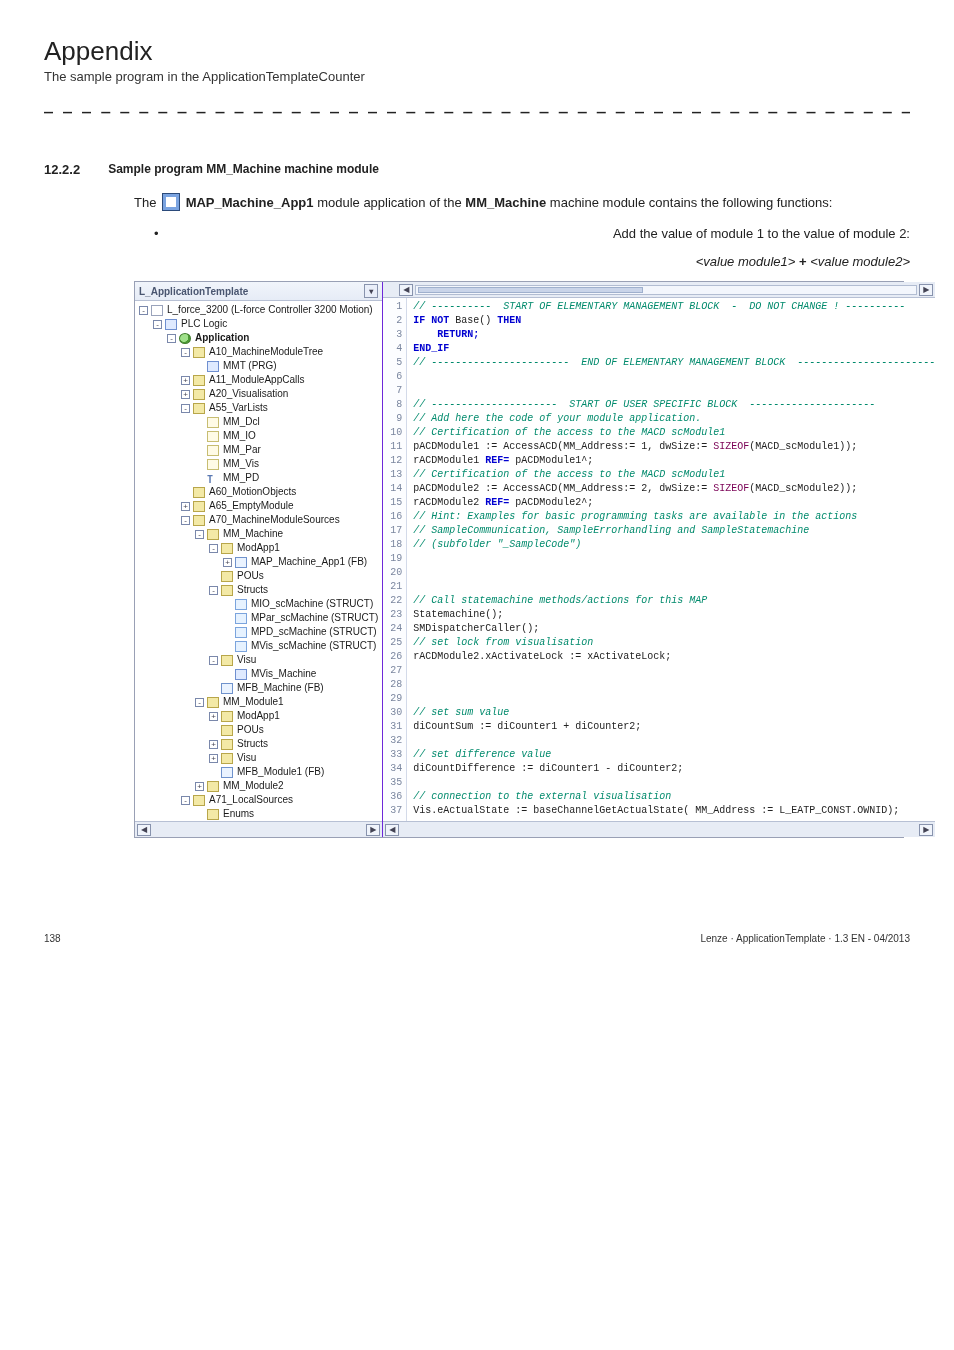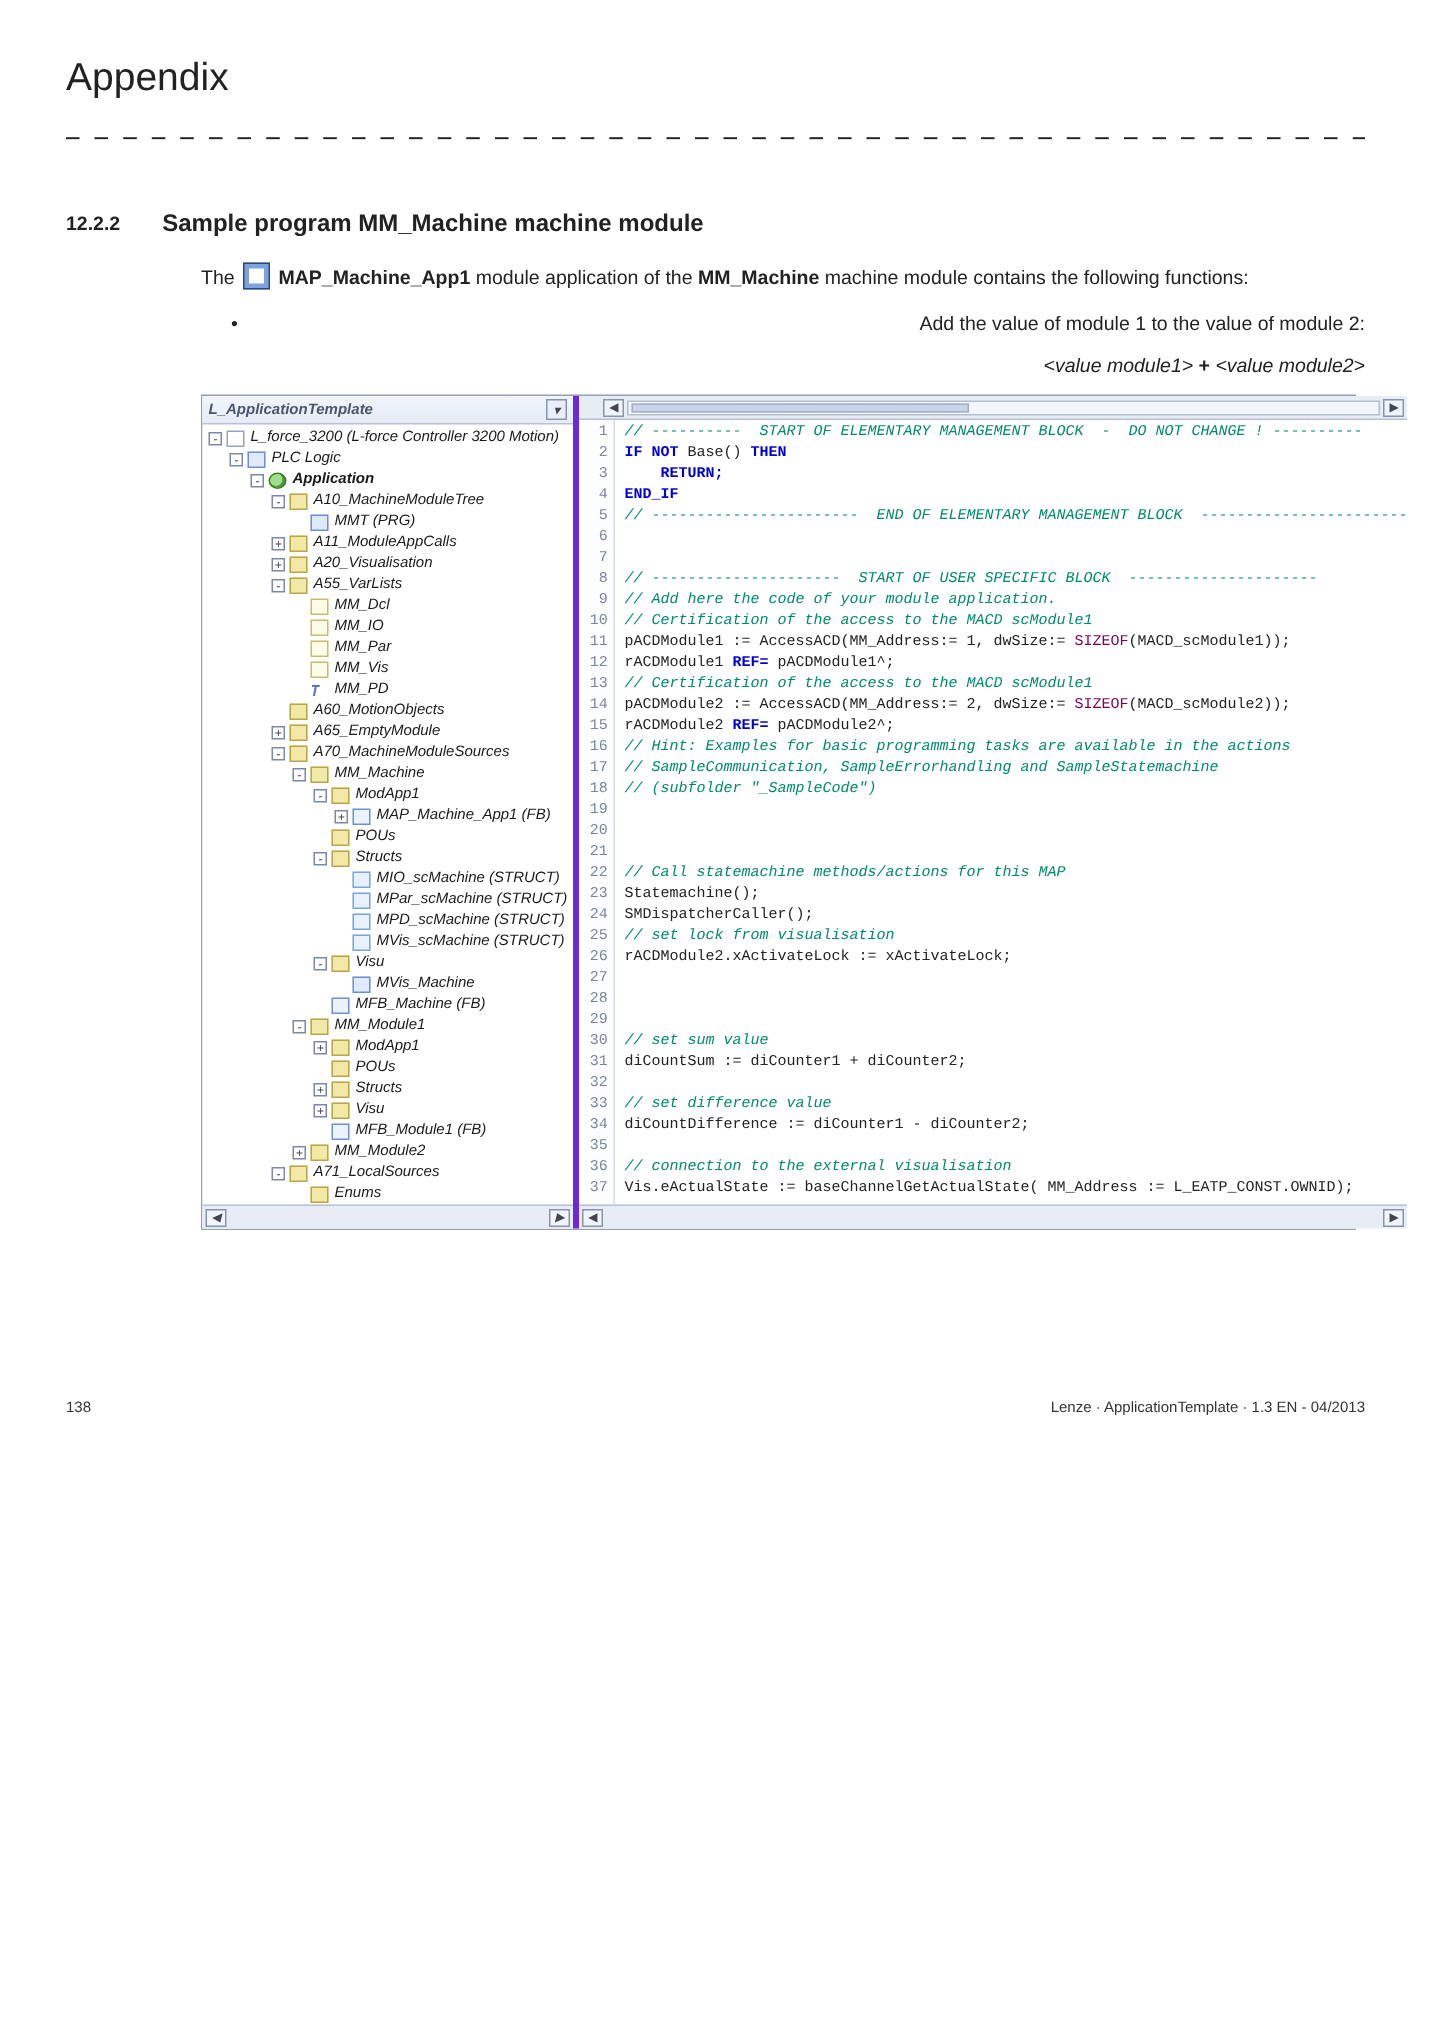--- a/index.html
+++ b/index.html
@@ -4,32 +4,32 @@
 <style>
   * { box-sizing: border-box; margin: 0; padding: 0; }
   html, body { width: 954px; background: #ffffff; font-family: "Segoe UI", "Myriad Pro", Arial, sans-serif; color: #222; }
   .page { width: 954px; height: 972px; padding: 36px 44px 0 44px; position: relative; }
   .appendix-title { font-size: 26px; font-weight: 400; color: #222; margin-bottom: 2px; }
   .appendix-sub { font-size: 13px; color: #333; margin-bottom: 12px; }
   .heavy-rule { letter-spacing: 0.5px; font-size: 15px; margin: 8px 0 48px 0; overflow: hidden; white-space: nowrap; }
   .heavy-rule span { font-weight: bold; font-family: monospace; }
   .sect-head { display: flex; gap: 28px; align-items: flex-start; margin-bottom: 16px; }
   .sect-num { font-size: 13px; font-weight: 700; }
-  .sect-title { font-size: 16px; font-weight: 700; }
+  .sect-title { font-size: 12px; font-weight: 700; }
   .body-text { font-size: 13px; line-height: 1.4; margin-bottom: 14px; padding-left: 90px; }
   .inline-icon { display: inline-block; vertical-align: -4px; width: 18px; height: 18px; background: #7aa3e0; border: 1px solid #2b4a7a; position: relative; margin: 0 2px; }
   .inline-icon::after { content: ""; position: absolute; left: 3px; top: 3px; width: 10px; height: 10px; background: #fff; }
   ul.bullets { list-style: none; padding-left: 110px; font-size: 13px; margin-bottom: 6px; }
   ul.bullets > li { margin-bottom: 12px; position: relative; padding-left: 12px; text-align: right; }
   ul.bullets > li::before { content: "•"; position: absolute; left: 0; top: 0; }
   .bullet-sub { display: block; font-style: italic; margin-top: 13px; }
 
   
   .ide { margin: 8px 0 0 90px; width: 770px; border: 1px solid #99a0b5; background: #eef2f8; font-family: Tahoma, Verdana, sans-serif; font-size: 10px; display: flex; }
-  .ide-tree { width: 260px; border-right: 4px solid #6d28d9; background: #fff; position: relative; font-style: italic; }
+  .ide-tree { width: 260px; border-right: 1px solid #6d28d9; background: #fff; position: relative; }
   .tree-header { background: linear-gradient(#f1f5fb, #e6ecf6); border-bottom: 1px solid #b7c0d4; padding: 2px 4px; color: #4a5670; font-weight: bold; display: flex; justify-content: space-between; align-items: center; }
   .tree-header .dd { width: 14px; height: 14px; border: 1px solid #8893ad; background: #e9eef9; display: flex; align-items: center; justify-content: center; font-size: 8px; color: #445; }
   .tree-body { padding: 2px 0 2px 4px; line-height: 14px; color: #1a1a1a; max-height: 520px; overflow: hidden; }
   .tree-body::-webkit-scrollbar { width: 0; }
   .node { white-space: nowrap; display: flex; align-items: center; gap: 3px; padding-right: 4px; }
   .node .pm { width: 9px; height: 9px; border: 1px solid #7a88ab; color: #445; font-size: 8px; line-height: 7px; text-align: center; display: inline-block; background: #fff; }
   .node .pm.blank { border: none; }
   .ico { display: inline-block; width: 12px; height: 11px; border: 1px solid #888; }
   .ico.folder       { background: #f3e9a6; border-color: #b8a64a; }
   .ico.app          { background: radial-gradient(circle at 40% 40%, #9fe08a 50%, #4c9b35 55%); border-radius: 50%; border: 1px solid #3e7c2b; }
@@ -65,20 +65,21 @@
   .code-hscroll-bot { height: 16px; background: #e7ecf5; border-top: 1px solid #b7c0d4; display: flex; align-items: center; justify-content: space-between; padding: 0 2px; }
   .code-hscroll-bot .ar { width: 14px; height: 12px; border: 1px solid #8893ad; background: #f0f4fb; font-size: 8px; text-align: center; line-height: 10px; color: #445; }
 
   .footer { position: absolute; bottom: 28px; left: 44px; right: 44px; display: flex; justify-content: space-between; font-size: 10px; color: #333; }
 </style>
 </head>
 <body>
 
 <div class="page">
   <div class="appendix-title">Appendix</div>
+  <div class="appendix-sub">The sample program in the ApplicationTemplateCounter</div>
   <div class="heavy-rule"><span>_ _ _ _ _ _ _ _ _ _ _ _ _ _ _ _ _ _ _ _ _ _ _ _ _ _ _ _ _ _ _ _ _ _ _ _ _ _ _ _ _ _ _ _ _ _ _ _ _ _ _ _ _ _ _ _ _ _ _ _ _ _ _ _</span></div>
 
   <div class="sect-head">
     <div class="sect-num">12.2.2</div>
     <div class="sect-title">Sample program MM_Machine machine module</div>
   </div>
 
   <div class="body-text">
     <span>The</span>
     <span class="inline-icon"></span>

